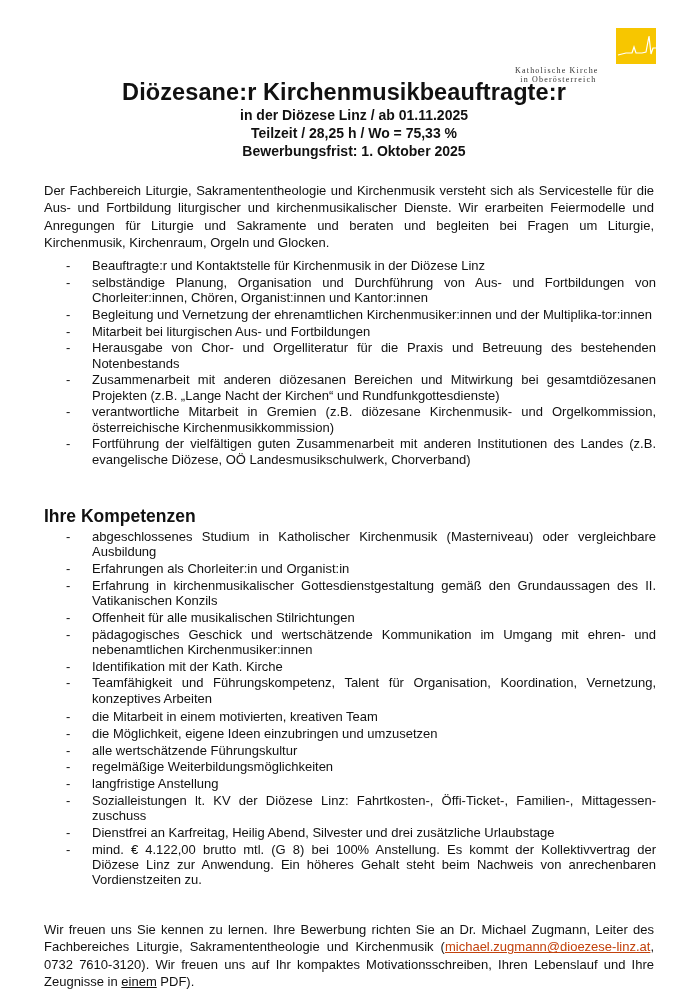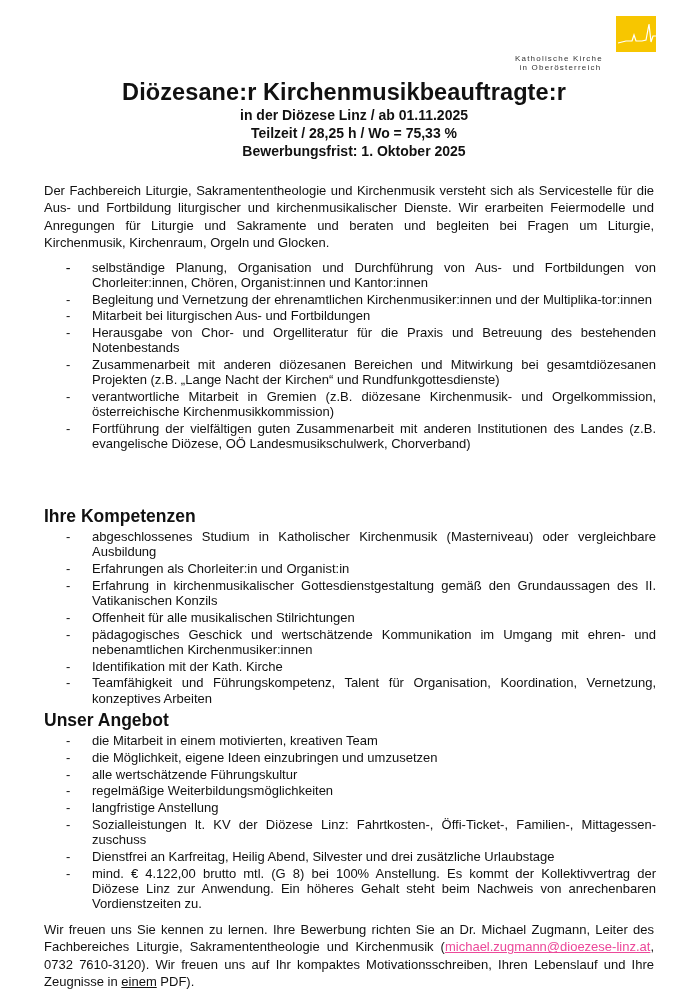--- a/index.html
+++ b/index.html
@@ -1,20 +1,20 @@
 <!DOCTYPE html>
 <html><head>
 <meta charset="utf-8">
 <style>
   html, body { margin: 0; padding: 0; background: #ffffff; }
   body {
     width: 688px; height: 1000px; position: relative; overflow: hidden;
     font-family: "Liberation Sans", sans-serif; color: #111111;
   }
-  .logo { position: absolute; left: 512px; top: 16px; width: 150px; height: 56px; }
+  .logo { position: absolute; left: 512px; top: 28px; width: 150px; height: 56px; font-family: Liberation Serif, serif; }
   .logo-square { position: absolute; left: 104px; top: 0; width: 40px; height: 36px; background: #f7c600; }
   .logo-square svg { position: absolute; left: 0; top: 0; width: 40px; height: 36px; }
   .logo-text { position: absolute; left: 3px; top: 38px; font-size: 8px; letter-spacing: 1.2px; line-height: 9px; color: #333; white-space: nowrap; }
   .logo-text div:nth-child(2) { padding-left: 3px; text-align: center; }
 
   .title-block { position: absolute; left: 0; top: 78px; width: 688px; text-align: center; }
   .title { font-size: 23.5px; font-weight: bold; line-height: 28px; margin: 0; letter-spacing: 0.1px; }
   .sub { font-size: 14px; font-weight: bold; line-height: 18px; padding-left: 20px; }
   .sub.normal { font-weight: normal; }
 
@@ -31,21 +31,21 @@
   }
   .section li .dash { position: absolute; left: 22px; top: 0; }
   #sec-aufgaben { top: 258px; }
   #sec-kompetenzen { top: 505px; }
   #sec-angebot { top: 709px; }
 
   .closing {
     position: absolute; left: 44px; top: 921px; width: 610px;
     font-size: 13px; line-height: 17.3px; text-align: justify; margin: 0;
   }
-  .closing a { color: #ec4899; text-decoration: underline; }
+  .closing a { color: #c2410c; text-decoration: underline; }
   .closing u { text-decoration: underline; }
 </style>
 </head>
 <body>
 
 <div class="logo">
   <div class="logo-square">
     <svg viewBox="0 0 40 36">
       <polyline points="2,27 10,25 16,25 18,19 20,25 26,25 30,24 33,8 35,26 37,20 40,20" fill="none" stroke="#ffffff" stroke-width="1.2"></polyline>
     </svg>
@@ -60,21 +60,21 @@
   <h1 class="title">Diözesane:r Kirchenmusikbeauftragte:r</h1>
   <div class="sub">in der Diözese Linz / ab 01.11.2025</div>
   <div class="sub">Teilzeit / 28,25 h / Wo = 75,33 %</div>
   <div class="sub">Bewerbungsfrist: 1. Oktober 2025</div>
 </div>
 
 <p class="intro">Der Fachbereich Liturgie, Sakramententheologie und Kirchenmusik versteht sich als Servicestelle für die Aus- und Fortbildung liturgischer und kirchenmusikalischer Dienste. Wir erarbeiten Feiermodelle und Anregungen für Liturgie und Sakramente und beraten und begleiten bei Fragen um Liturgie, Kirchenmusik, Kirchenraum, Orgeln und Glocken.</p>
 
 <div class="section" id="sec-aufgaben">
   <ul>
-      <li><span class="dash">-</span></li>
+      <li><span class="dash">-</span><span>Beauftragte:r und Kontaktstelle für Kirchenmusik in der Diözese Linz</span></li>
       <li><span class="dash">-</span><span>selbständige Planung, Organisation und Durchführung von Aus- und Fortbildungen von Chorleiter:innen, Chören, Organist:innen und Kantor:innen</span></li>
       <li><span class="dash">-</span><span>Begleitung und Vernetzung der ehrenamtlichen Kirchenmusiker:innen und der Multiplika-tor:innen</span></li>
       <li><span class="dash">-</span><span>Mitarbeit bei liturgischen Aus- und Fortbildungen</span></li>
       <li><span class="dash">-</span><span>Herausgabe von Chor- und Orgelliteratur für die Praxis und Betreuung des bestehenden Notenbestands</span></li>
       <li><span class="dash">-</span><span>Zusammenarbeit mit anderen diözesanen Bereichen und Mitwirkung bei gesamtdiözesanen Projekten (z.B. „Lange Nacht der Kirchen“ und Rundfunkgottesdienste)</span></li>
       <li><span class="dash">-</span><span>verantwortliche Mitarbeit in Gremien (z.B. diözesane Kirchenmusik- und Orgelkommission, österreichische Kirchenmusikkommission)</span></li>
       <li><span class="dash">-</span><span>Fortführung der vielfältigen guten Zusammenarbeit mit anderen Institutionen des Landes (z.B. evangelische Diözese, OÖ Landesmusikschulwerk, Chorverband)</span></li>
     </ul>
 </div>
 
@@ -85,21 +85,20 @@
       <li><span class="dash">-</span><span>Erfahrungen als Chorleiter:in und Organist:in</span></li>
       <li><span class="dash">-</span><span>Erfahrung in kirchenmusikalischer Gottesdienstgestaltung gemäß den Grundaussagen des II. Vatikanischen Konzils</span></li>
       <li><span class="dash">-</span><span>Offenheit für alle musikalischen Stilrichtungen</span></li>
       <li><span class="dash">-</span><span>pädagogisches Geschick und wertschätzende Kommunikation im Umgang mit ehren- und nebenamtlichen Kirchenmusiker:innen</span></li>
       <li><span class="dash">-</span><span>Identifikation mit der Kath. Kirche</span></li>
       <li><span class="dash">-</span><span>Teamfähigkeit und Führungskompetenz, Talent für Organisation, Koordination, Vernetzung, konzeptives Arbeiten</span></li>
     </ul>
 </div>
 
 <div class="section" id="sec-angebot">
-  <h2>Unser Angebot</h2>
   <ul>
       <li><span class="dash">-</span><span>die Mitarbeit in einem motivierten, kreativen Team</span></li>
       <li><span class="dash">-</span><span>die Möglichkeit, eigene Ideen einzubringen und umzusetzen</span></li>
       <li><span class="dash">-</span><span>alle wertschätzende Führungskultur</span></li>
       <li><span class="dash">-</span><span>regelmäßige Weiterbildungsmöglichkeiten</span></li>
       <li><span class="dash">-</span><span>langfristige Anstellung</span></li>
       <li><span class="dash">-</span><span>Sozialleistungen lt. KV der Diözese Linz: Fahrtkosten-, Öffi-Ticket-, Familien-, Mittagessen-zuschuss</span></li>
       <li><span class="dash">-</span><span>Dienstfrei an Karfreitag, Heilig Abend, Silvester und drei zusätzliche Urlaubstage</span></li>
       <li><span class="dash">-</span><span>mind. € 4.122,00 brutto mtl. (G 8) bei 100% Anstellung. Es kommt der Kollektivvertrag der Diözese Linz zur Anwendung. Ein höheres Gehalt steht beim Nachweis von anrechenbaren Vordienstzeiten zu.</span></li>
     </ul>

